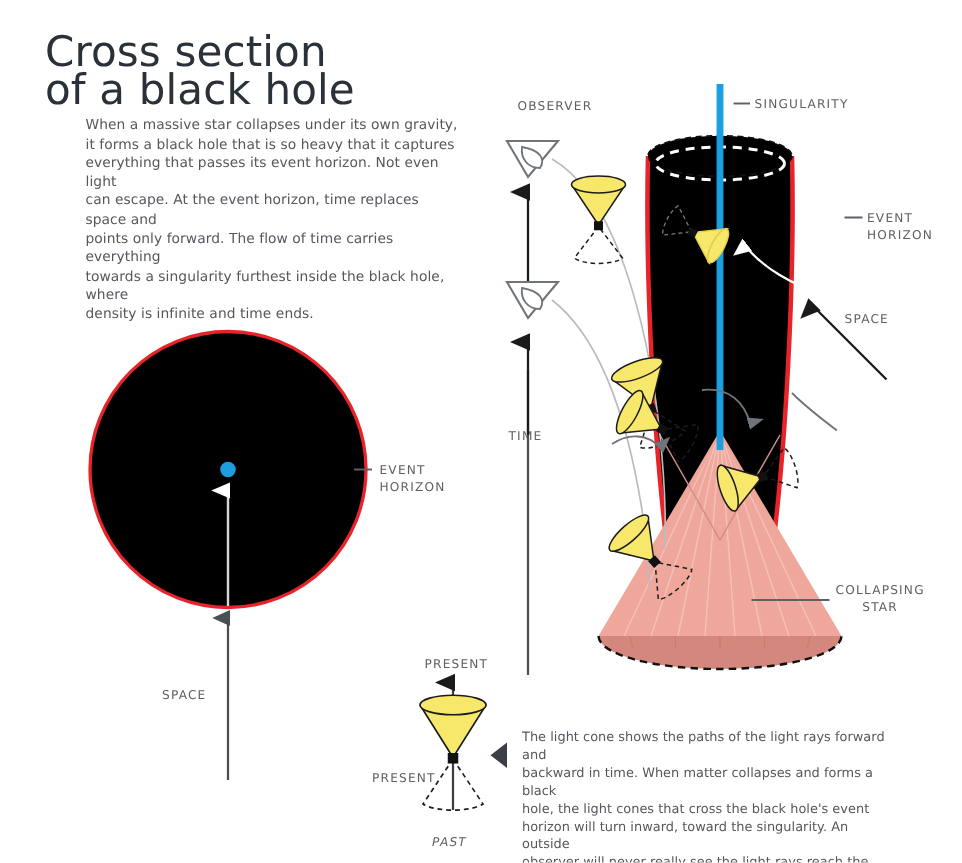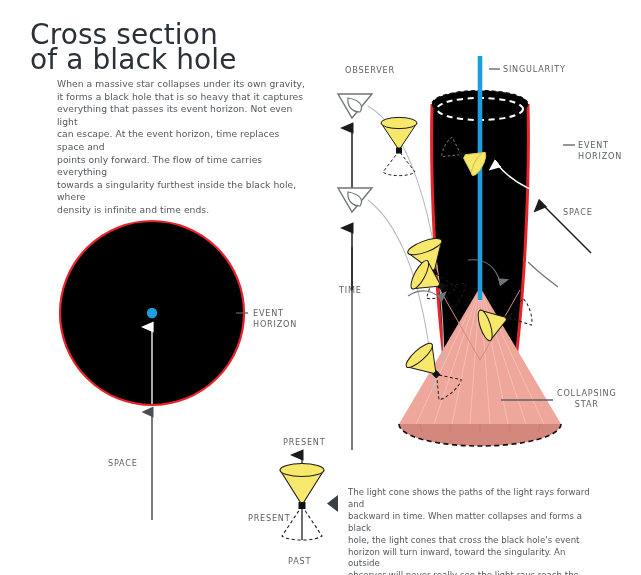--- a/index.html
+++ b/index.html
@@ -55,21 +55,21 @@
 horizon, they just nudge it. No one can see further in.</div>
 
   <div class="lbl" style="left:108px;top:288px;">SINGULARITY</div>
   <div class="lbl" style="left:110px;top:368px;">TIME</div>
   <div class="lbl" style="left:108px;top:458px;">SPACE</div>
   <div class="lbl" style="left:253px;top:308px;">EVENT
 HORIZON</div>
 
   <div class="lbl" style="left:283px;top:437px;">PRESENT</div>
   <div class="lbl" style="left:248px;top:513px;">PRESENT</div>
-  <div class="lbl" style="left:288px;top:556px;">PAST</div>
+  <div class="lbl" style="left:288px;top:556px;font-style:italic;">PAST</div>
 
   <div class="lbl" style="left:329px;top:65px;margin-left:16px;">OBSERVER</div>
   <div class="lbl" style="left:503px;top:64px;">SINGULARITY</div>
   <div class="lbl" style="left:578px;top:140px;">EVENT
 HORIZON</div>
   <div class="lbl" style="left:507px;top:160px;">TIME</div>
   <div class="lbl" style="left:563px;top:207px;">SPACE</div>
   <div class="lbl" style="left:339px;top:285px;">TIME</div>
   <div class="lbl" style="left:459px;top:394px;">MATTER</div>
   <div class="lbl" style="left:557px;top:388px;text-align:center;">COLLAPSING

